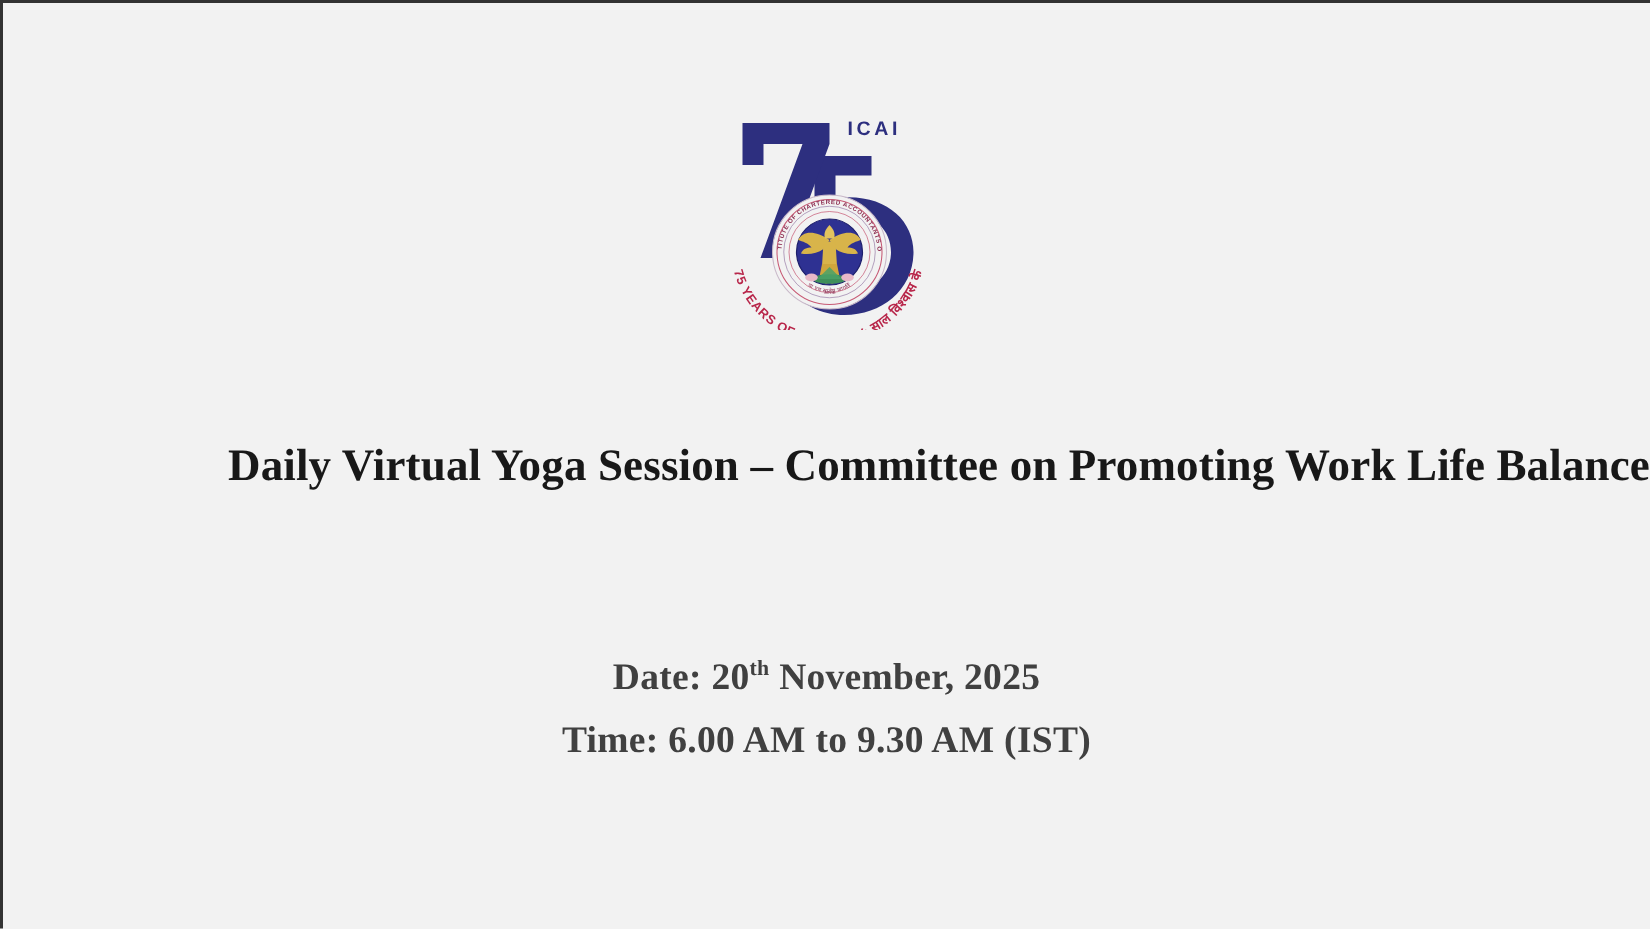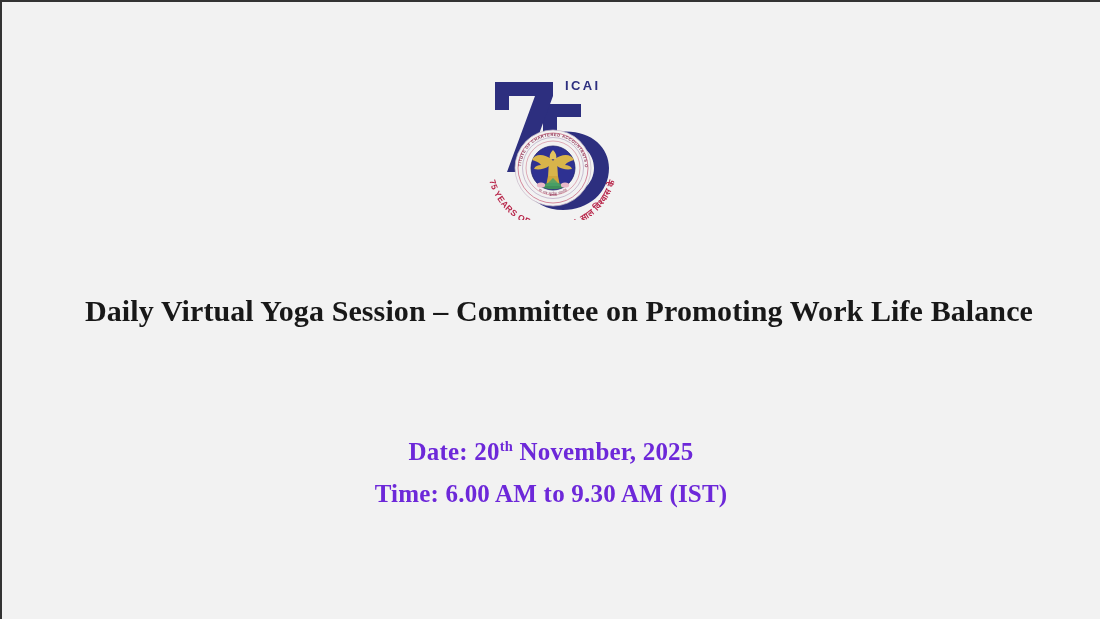--- a/index.html
+++ b/index.html
@@ -42,38 +42,38 @@
     height: 160px;
   }
   .logo svg { display: block; }
 
   
   .title {
     position: absolute;
     left: 0;
     right: 0;
     top: 292px;
-    text-align: center;
+    text-align: right;
     font-size: 30px;
     font-weight: bold;
     color: #181818;
     letter-spacing: 0.1px;
     line-height: 1.15;
     white-space: nowrap;
     padding-left: 16px;
   }
 
   
   .details {
     position: absolute;
     left: 0;
     right: 0;
     top: 429px;
     text-align: center;
-    color: #6d28d9;
+    color: #404040;
   }
   .detail-line {
     font-size: 25px;
     font-weight: bold;
     line-height: 1.68;
     letter-spacing: 0.2px;
   }
   .detail-line sup {
     font-size: 0.58em;
     vertical-align: super;

